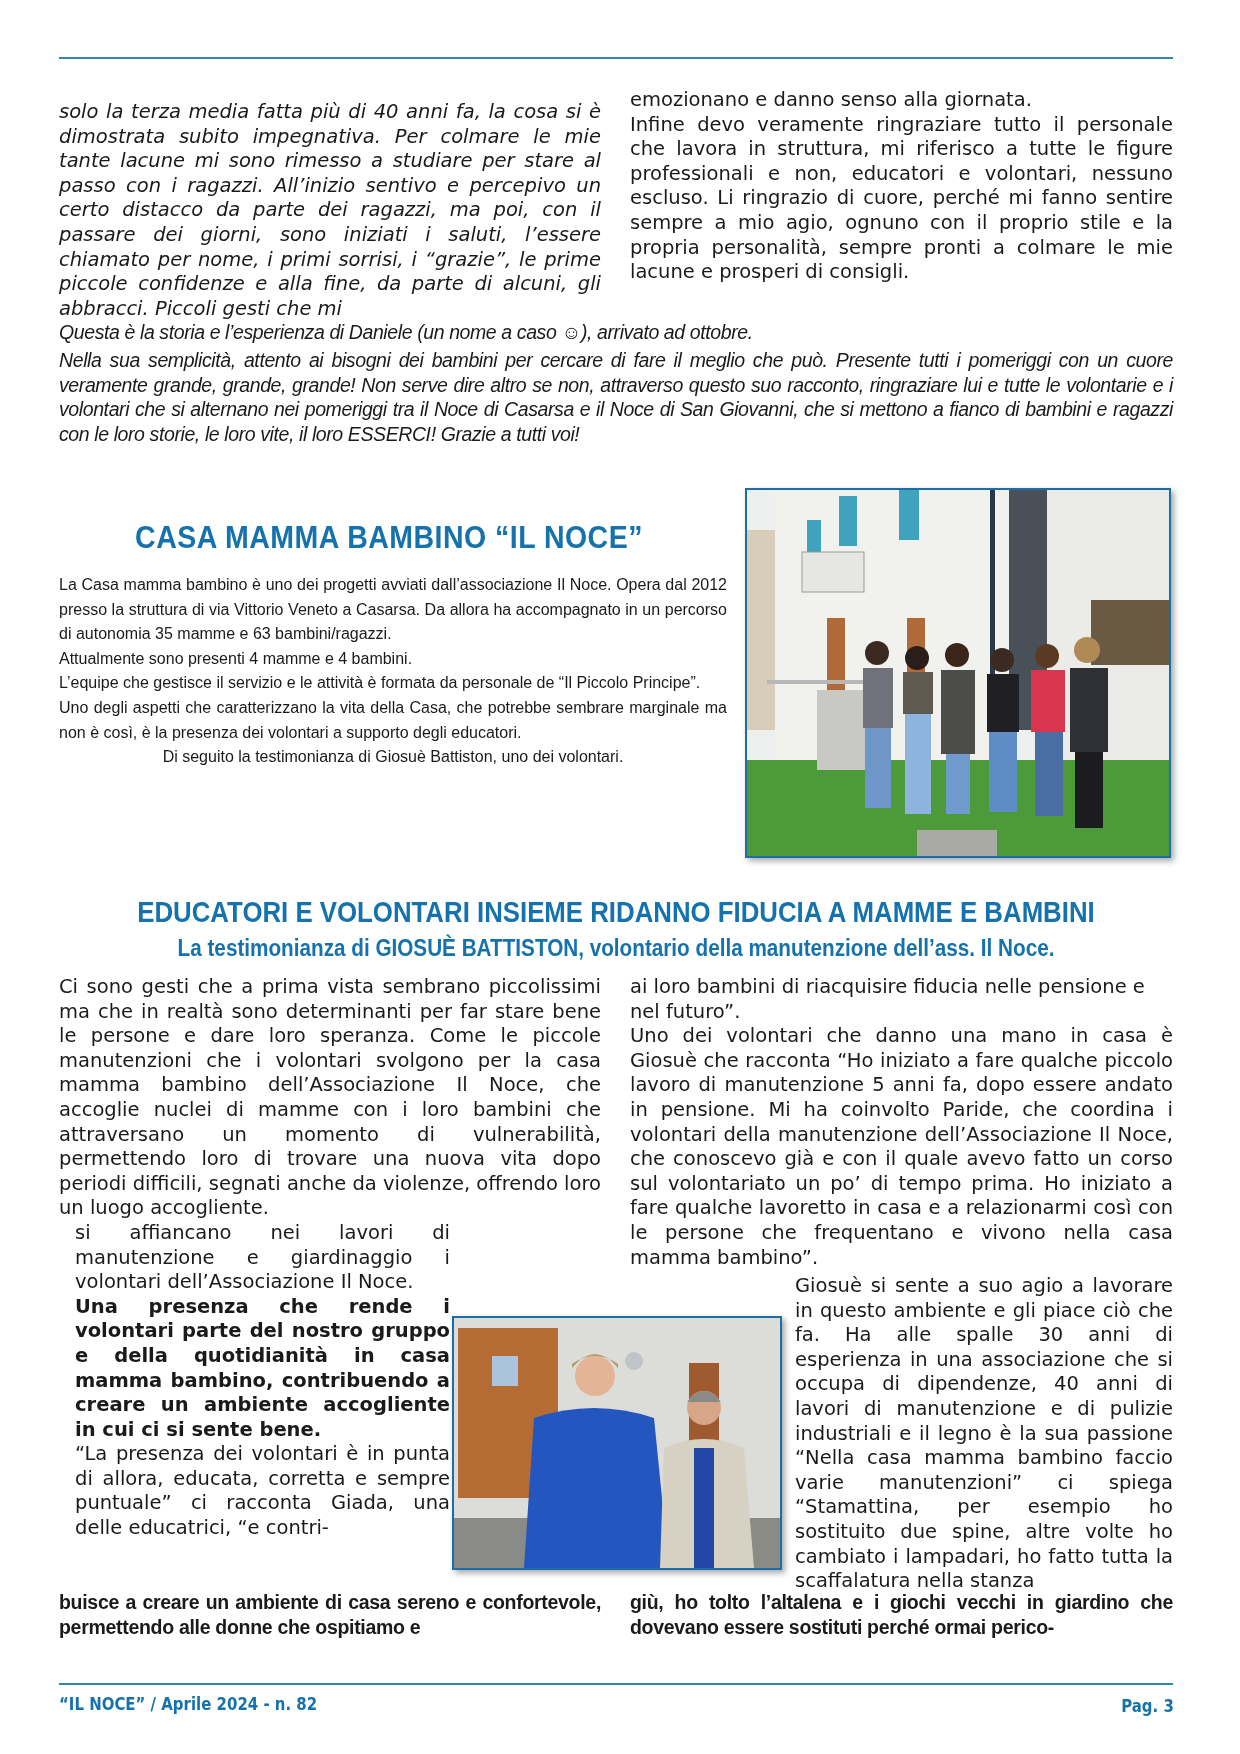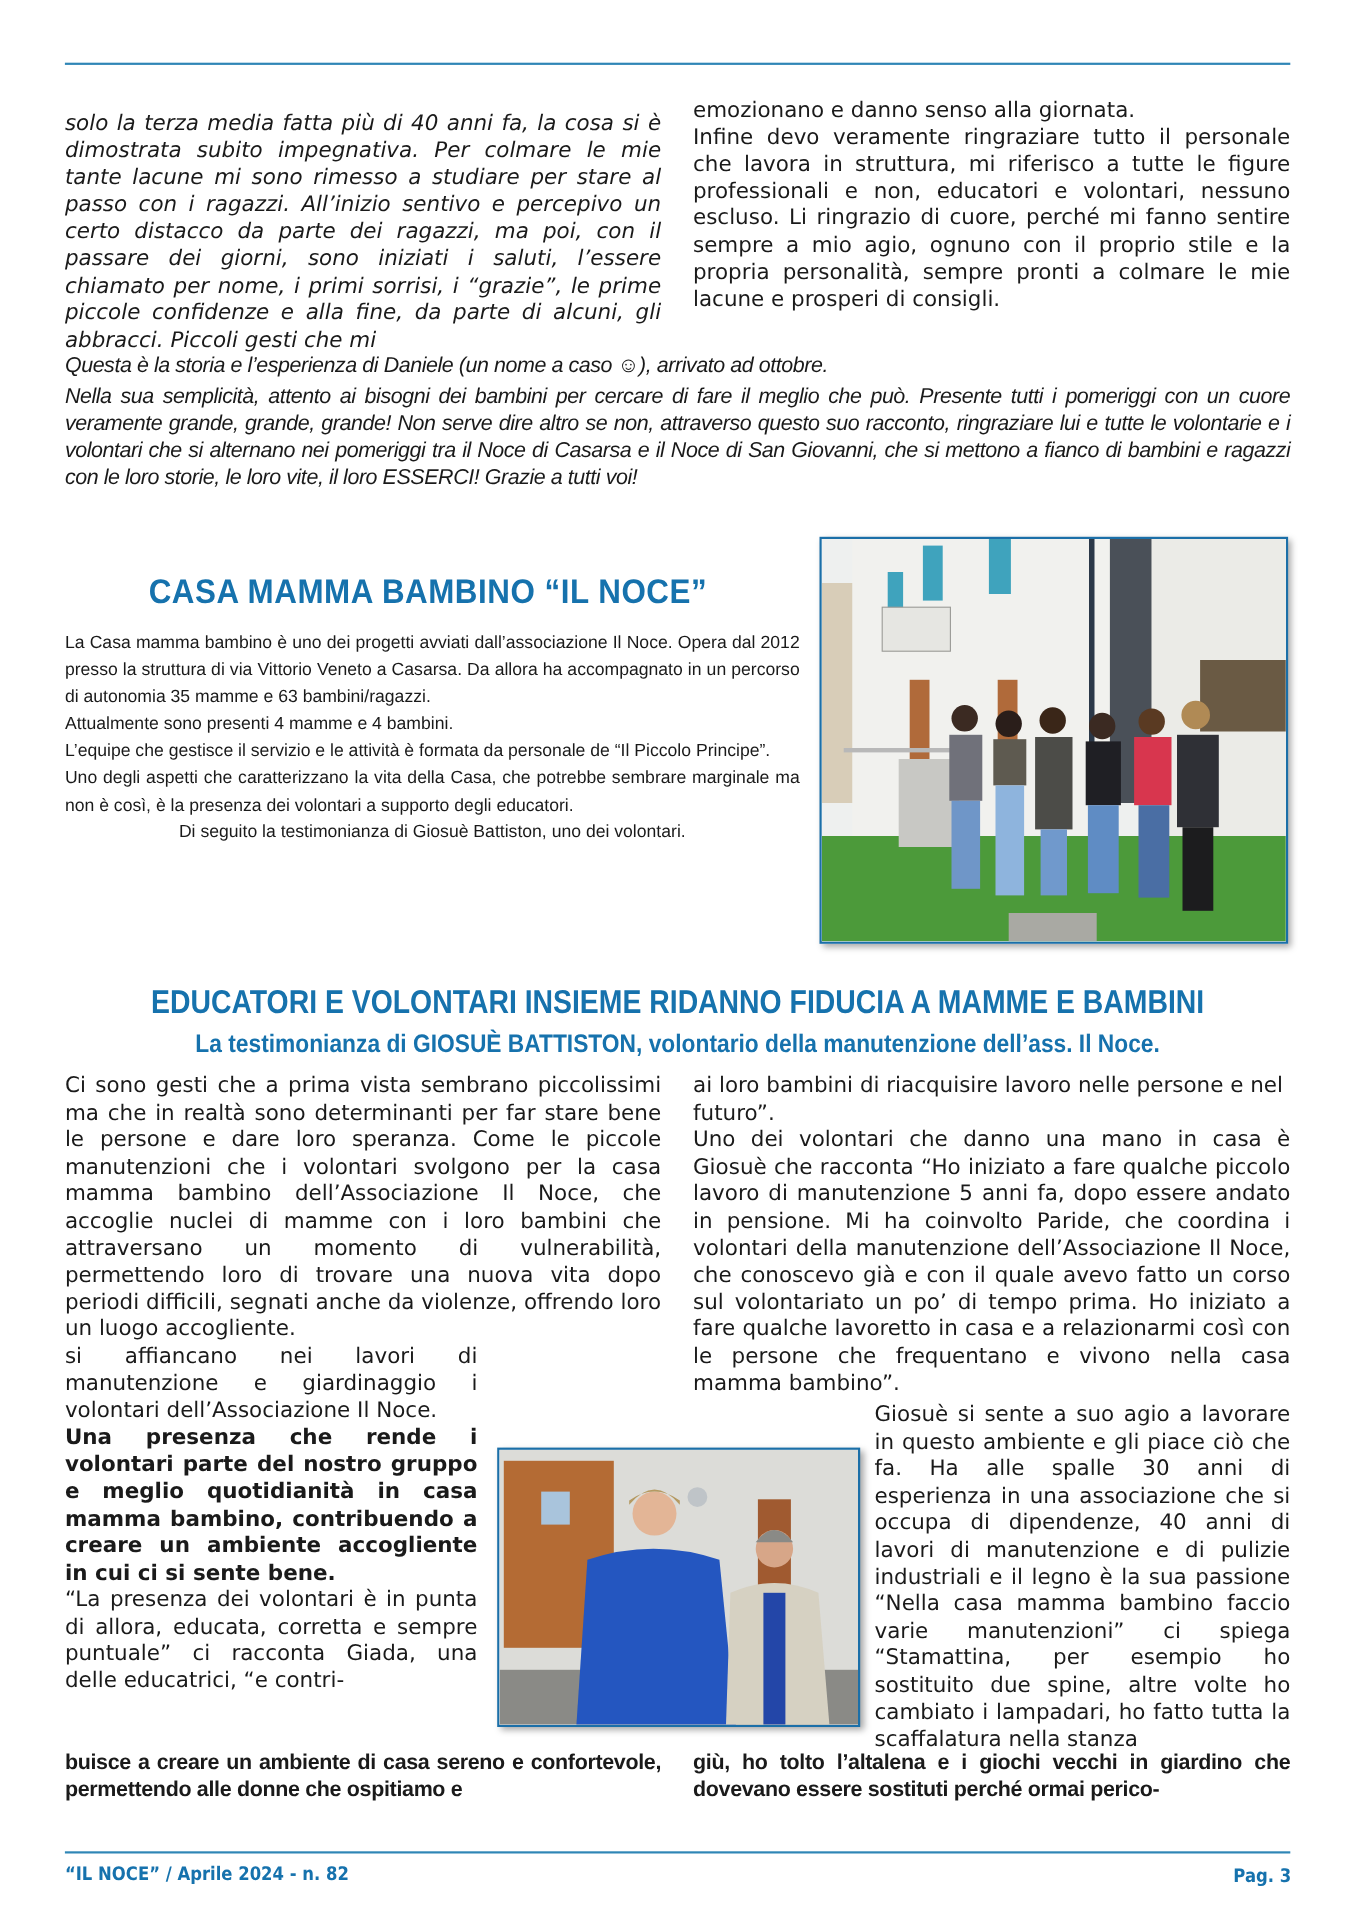--- a/index.html
+++ b/index.html
@@ -36,21 +36,21 @@
 
   #edu-title { position: absolute; left: 59px; top: 895px; width: 1114px; text-align: center;
                color: #1672ad; font-family: "Liberation Sans", sans-serif; font-weight: bold; font-size: 30px;
                transform: scaleX(0.86); transform-origin: center; white-space: nowrap; }
   #edu-subtitle { position: absolute; left: 59px; top: 935px; width: 1114px; text-align: center;
                   color: #1672ad; font-family: "Liberation Sans", sans-serif; font-weight: bold; font-size: 23px;
                   transform: scaleX(0.9); transform-origin: center; white-space: nowrap; }
 
   #edu-left { left: 59px; top: 975px; width: 542px; }
   #edu-right { left: 630px; top: 975px; width: 543px; }
-  .narrow { width: 375px; }
+  .narrow { width: 375px; margin-left: 16px; }
   .bold { font-weight: bold; }
   #edu-right-narrow { position: absolute; left: 795px; top: 1274px; width: 378px; }
   #edu-bottom-left { position: absolute; left: 59px; top: 1590px; width: 542px; }
   #edu-bottom-right { position: absolute; left: 630px; top: 1590px; width: 543px; }
 
   #footer-left { position: absolute; left: 59px; top: 1694px; color: #1672ad; font-weight: bold;
                  font-family: "DejaVu Sans", sans-serif; font-size: 17px; transform: scaleX(0.88); transform-origin: left; }
   #footer-right { position: absolute; right: 66px; top: 1696px; color: #1672ad; font-weight: bold;
                   font-family: "DejaVu Sans", sans-serif; font-size: 17px; transform: scaleX(0.88); transform-origin: right; }
 </style>
@@ -123,21 +123,21 @@
   </svg>
 </div>
 
 <h2 id="edu-title" style="margin:0">EDUCATORI E VOLONTARI INSIEME RIDANNO FIDUCIA A MAMME E BAMBINI</h2>
 <h3 id="edu-subtitle" style="margin:0">La testimonianza di GIOSUÈ BATTISTON, volontario della manutenzione dell’ass. Il Noce.</h3>
 
 <div class="col body-text" id="edu-left">
   <p>Ci sono gesti che a prima vista sembrano piccolissimi ma che in realtà sono determinanti per far stare bene le persone e dare loro speranza. Come le piccole manutenzioni che i volontari svolgono per la casa mamma bambino dell’Associazione Il Noce, che accoglie nuclei di mamme con i loro bambini che attraversano un momento di vulnerabilità, permettendo loro di trovare una nuova vita dopo periodi difficili, segnati anche da violenze, offrendo loro un luogo accogliente.</p>
   <div class="narrow">
     <p>si affiancano nei lavori di manutenzione e giardinaggio i volontari dell’Associazione Il Noce.</p>
-    <p class="bold">Una presenza che rende i volontari parte del nostro gruppo e meglio quotidianità in casa mamma bambino, contribuendo a creare un ambiente accogliente in cui ci si sente bene.</p>
+    <p class="bold">Una presenza che rende i volontari parte del nostro gruppo e della quotidianità in casa mamma bambino, contribuendo a creare un ambiente accogliente in cui ci si sente bene.</p>
     <p>“La presenza dei volontari è in punta di allora, educata, corretta e sempre puntuale” ci racconta Giada, una delle  educatrici, “e contri-</p>
   </div>
 </div>
 
 <div class="photo" id="photo-duo" aria-label="Giada e Giosuè davanti alla porta della casa">
   <svg width="326" height="250" viewBox="0 0 326 250">
     <rect x="0" y="0" width="326" height="250" fill="#dcdcd8"></rect>
     <rect x="0" y="200" width="326" height="50" fill="#8a8a86"></rect>
     <rect x="4" y="10" width="100" height="170" fill="#b46b34"></rect>
     <rect x="38" y="38" width="26" height="30" fill="#a9c4dc"></rect>
@@ -147,21 +147,21 @@
     <path d="M118 50 Q141 22 164 50 L164 46 Q141 30 118 46 Z" fill="#b59a62"></path>
     <path d="M80 100 Q140 80 200 100 L215 250 L70 250 Z" fill="#2456c0"></path>
     <circle cx="250" cy="90" r="17" fill="#d7a688"></circle>
     <path d="M233 84 Q250 62 267 84" fill="#8a8a86"></path>
     <path d="M210 130 Q250 112 290 130 L300 250 L206 250 Z" fill="#d6d1c2"></path>
     <rect x="240" y="130" width="20" height="120" fill="#2346a8"></rect>
   </svg>
 </div>
 
 <div class="col body-text" id="edu-right">
-  <p style="text-align:left">ai loro bambini di riacquisire lavoro nelle persone e nel futuro”.</p>
+  <p style="text-align:left">ai loro bambini di riacquisire fiducia nelle pensione e nel futuro”.</p>
   <p>Uno dei volontari che danno una mano in casa è Giosuè che racconta “Ho iniziato a fare qualche piccolo lavoro di manutenzione 5 anni fa, dopo essere andato in pensione. Mi ha coinvolto Paride, che coordina i volontari della manutenzione dell’Associazione Il Noce, che conoscevo già e con il quale avevo fatto un corso sul volontariato un po’ di tempo prima. Ho iniziato a fare qualche lavoretto in casa e a relazionarmi così con le persone che frequentano e vivono nella casa mamma bambino”.</p>
 </div>
 
 <div class="body-text" id="edu-right-narrow">
   <p>Giosuè si sente a suo agio a lavorare in questo ambiente e gli piace ciò che fa. Ha alle spalle 30 anni di esperienza in una associazione che si occupa di dipendenze, 40 anni di lavori di manutenzione e di pulizie industriali e il legno è la sua passione “Nella casa mamma bambino faccio varie manutenzioni” ci spiega “Stamattina, per esempio ho sostituito due spine, altre volte ho cambiato i lampadari, ho fatto tutta la scaffalatura nella stanza</p>
 </div>
 
 <div class="body-text condensed" id="edu-bottom-left">
   <p>buisce a creare un ambiente di casa sereno e confortevole, permettendo alle donne che ospitiamo e</p>
 </div>

